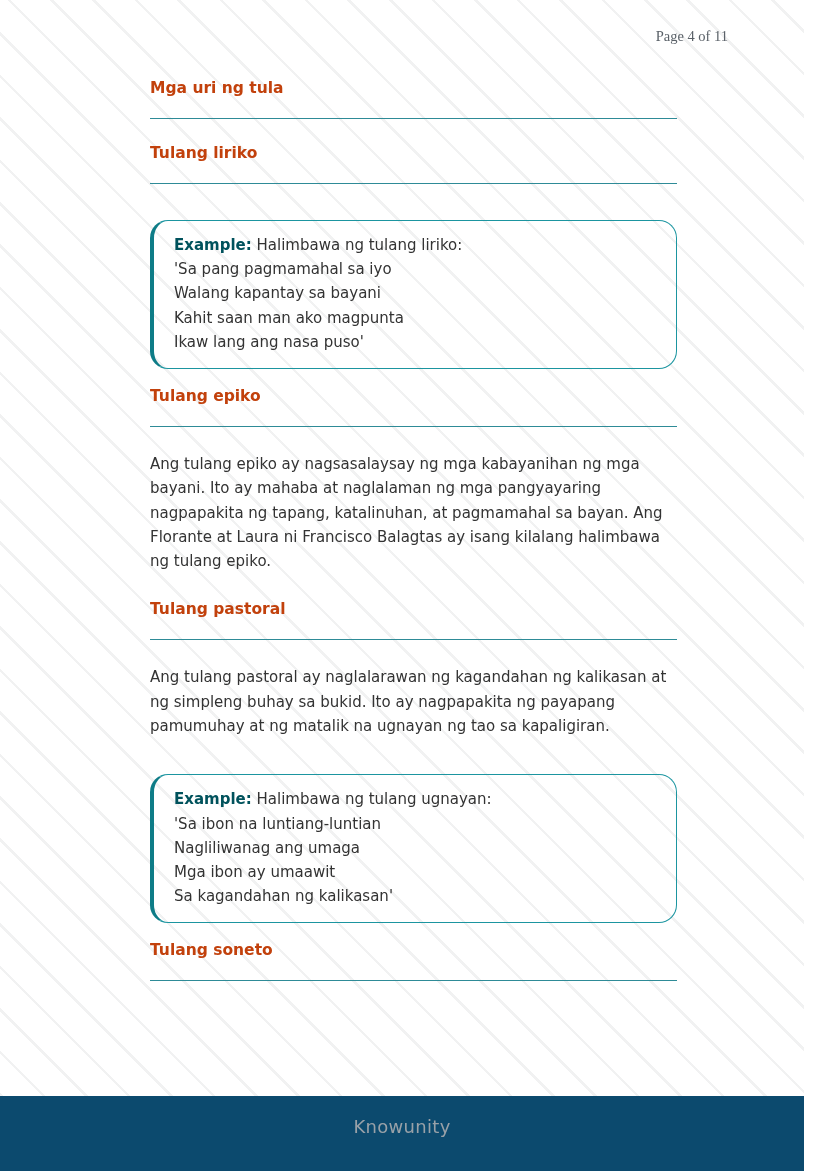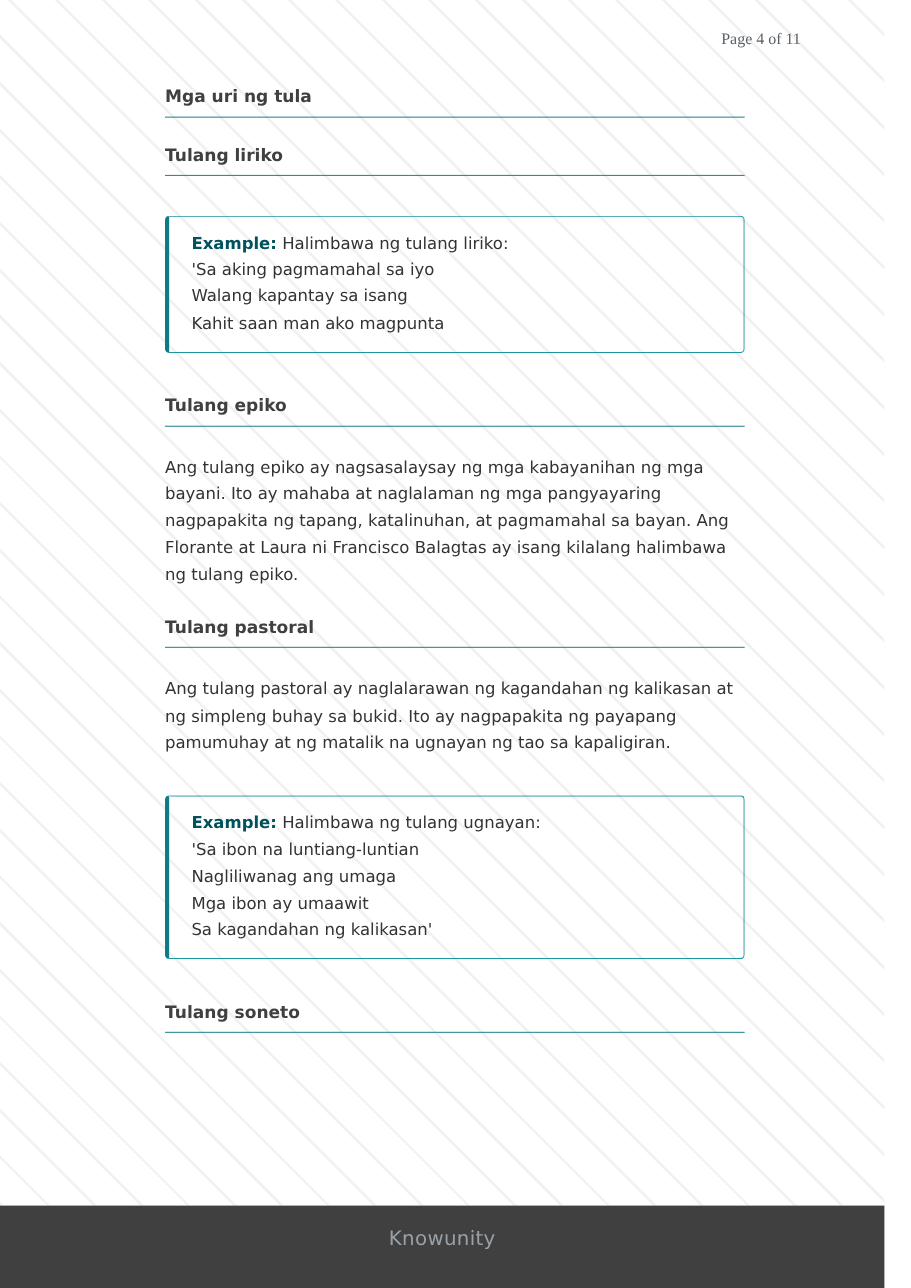--- a/index.html
+++ b/index.html
@@ -41,54 +41,54 @@
     font-family: "Liberation Serif", serif;
     font-size: 14.5px;
     color: #5a6168;
   }
   .content {
     width: 527px;
     margin: 34px 0 0 150px;
   }
   .doc-section { margin-bottom: 4px; }
   h2.heading {
-    color: #404040;
+    color: #c2410c;
     font-size: 15.5px;
     font-weight: bold;
-    padding-bottom: 9px;
+    padding-bottom: 21px;
     border-bottom: 1.5px solid #2e8b97;
     margin-bottom: 25px;
   }
   p.para {
     font-size: 15px;
     line-height: 1.62;
     color: #333333;
     margin-bottom: 27px;
   }
   .example-box {
     border: 1px solid #1b95a0;
     border-left: 4px solid #0e7c87;
-    border-radius: 4px;
+    border-radius: 18px;
     padding: 15px 20px 16px 20px;
-    margin: 36px 0 39px 0;
+    margin: 36px 0 18px 0;
     font-size: 15px;
     line-height: 1.28;
     color: #333333;
   }
   .example-box p { margin: 0 0 5px 0; }
   .example-box p:last-child { margin-bottom: 0; }
   .example-label {
     font-weight: bold;
     color: #00525c;
   }
   .page-footer {
     position: absolute;
     left: 0; right: 0; bottom: 0;
     height: 75px;
-    background: #404040;
+    background: #0c4a6e;
     text-align: center;
     padding-top: 20px;
     z-index: 2;
   }
   .brand {
     font-size: 18px;
     color: #99a1a8;
     letter-spacing: 0.3px;
   }
 </style>
@@ -106,23 +106,24 @@
     <div class="content">
 
       <section class="doc-section">
         <h2 class="heading">Mga uri ng tula</h2>
       </section>
 
       <section class="doc-section">
         <h2 class="heading">Tulang liriko</h2>
         <div class="example-box">
           <p><strong class="example-label">Example:</strong> <span>Halimbawa ng tulang liriko:</span></p>
-          <p>'Sa aking pagmamahal sa iyo</p>
-          <p>Walang kapantay sa isang</p>
+          <p>'Sa pang pagmamahal sa iyo</p>
+          <p>Walang kapantay sa bayani</p>
           <p>Kahit saan man ako magpunta</p>
+          <p>Ikaw lang ang nasa puso'</p>
         </div>
       </section>
 
       <section class="doc-section">
         <h2 class="heading">Tulang epiko</h2>
         <p class="para">Ang tulang epiko ay nagsasalaysay ng mga kabayanihan ng mga bayani. Ito ay mahaba at naglalaman ng mga pangyayaring nagpapakita ng tapang, katalinuhan, at pagmamahal sa bayan. Ang Florante at Laura ni Francisco Balagtas ay isang kilalang halimbawa ng tulang epiko.</p>
       </section>
 
       <section class="doc-section">
         <h2 class="heading">Tulang pastoral</h2>

